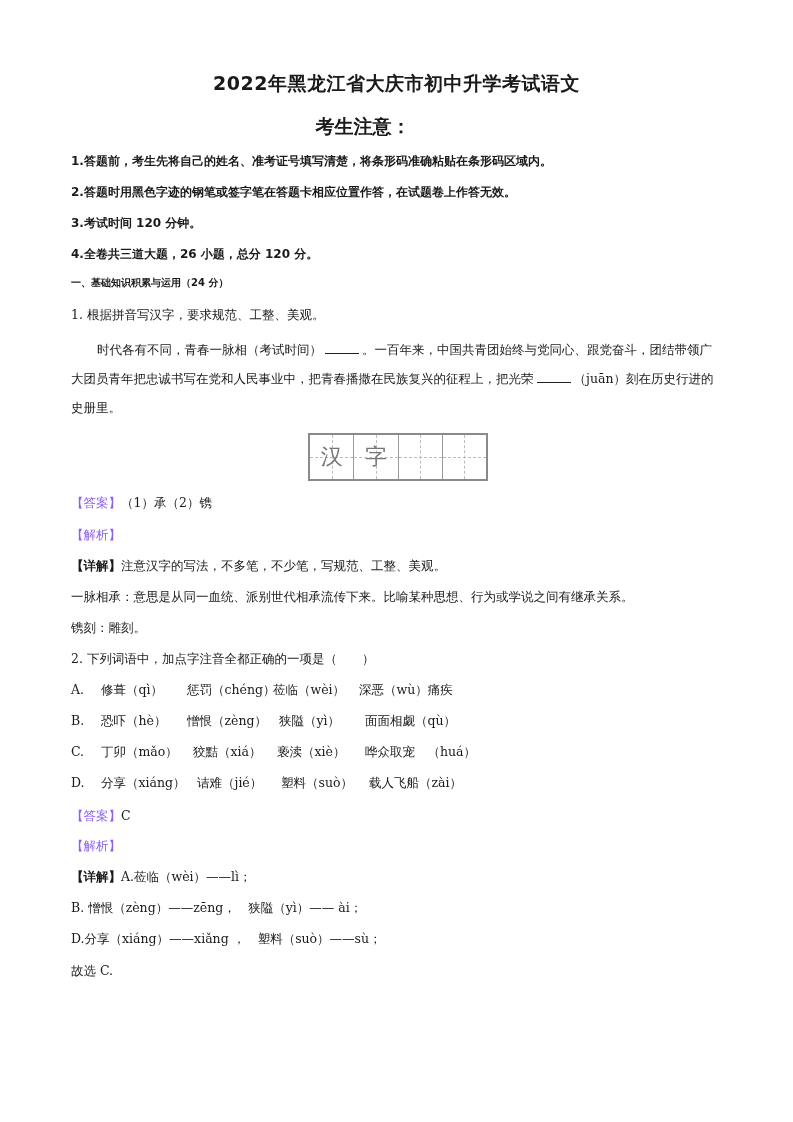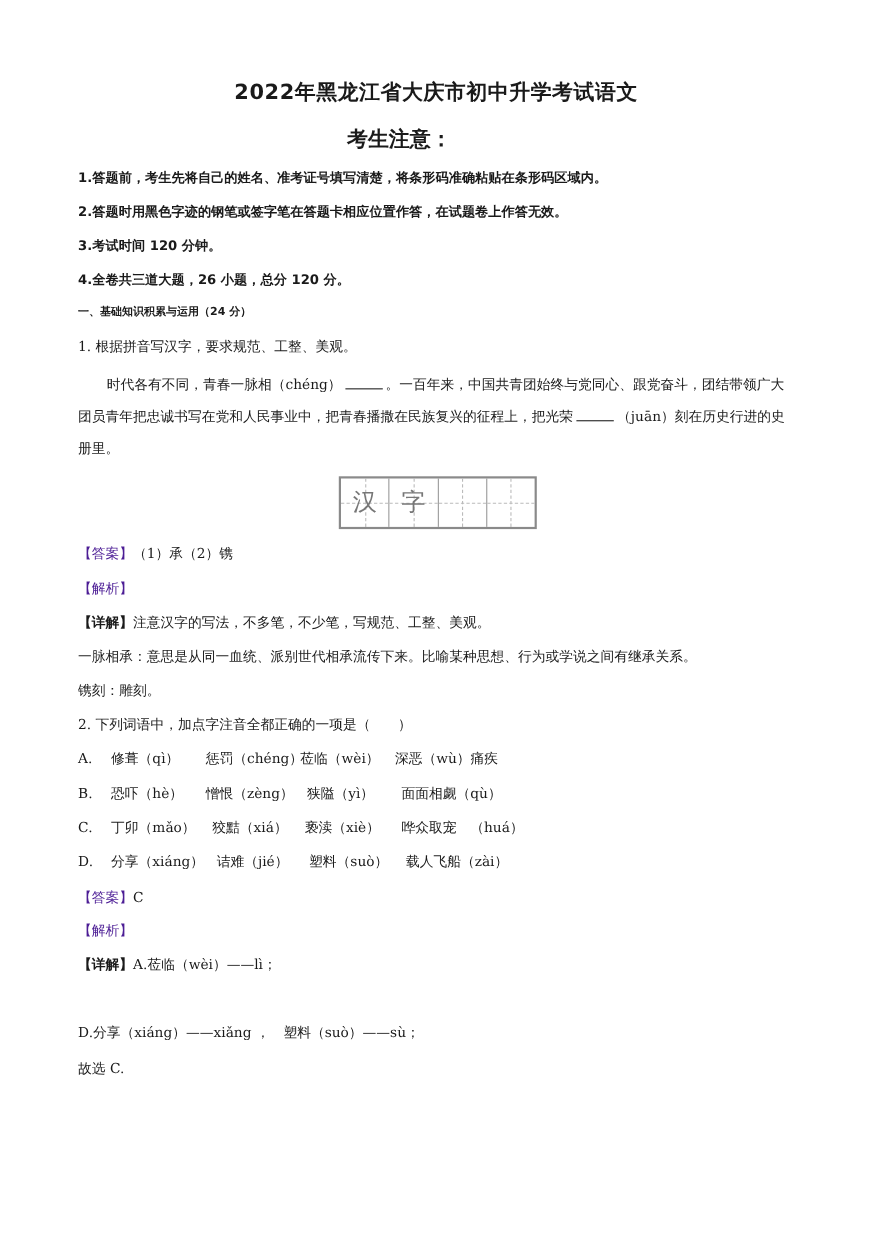--- a/index.html
+++ b/index.html
@@ -9,21 +9,21 @@
   .abs { position: absolute; white-space: nowrap; }
   .title { left: 0; width: 793px; text-align: center; top: 71px; font-size: 19px; font-weight: bold;
            font-family: "DejaVu Sans", "Liberation Sans", sans-serif; letter-spacing: 0.5px; }
   .subtitle { left: 0; width: 726px; text-align: center; top: 114px; font-size: 19px; font-weight: bold;
               font-family: "DejaVu Sans", "Liberation Sans", sans-serif; }
   .notice { left: 71px; font-size: 12px; font-weight: bold; font-family: "DejaVu Sans", "Liberation Sans", sans-serif; }
   .section { left: 71px; font-size: 10px; font-weight: bold; font-family: "DejaVu Sans", "Liberation Sans", sans-serif; }
   .body { left: 71px; font-size: 12.5px; }
   .para { left: 71px; width: 652px; font-size: 12.5px; line-height: 29px; white-space: normal; text-indent: 26px; }
   .blank { display: inline-block; width: 34px; border-bottom: 1px solid #222; height: 12px; vertical-align: baseline; margin: 0 3px; }
-  .tag { color: #4c1d95; }
+  .tag { color: #8b5cf6; }
   .bold-tag { font-weight: bold; }
   .opt span.item { display: inline-block; }
   .grid { position: absolute; left: 308px; top: 433px; width: 176px; height: 44px; border: 2px solid #8a8a8a; display: flex; }
   .cell { flex: 1; border-right: 1px solid #9a9a9a; position: relative; display: flex; align-items: center; justify-content: center;
           font-size: 22px; color: #777; font-family: "DejaVu Serif", serif; }
   .cell:last-child { border-right: none; }
   .cell::before { content: ""; position: absolute; left: 50%; top: 0; bottom: 0; border-left: 1px dashed #bbb; }
   .cell::after { content: ""; position: absolute; top: 50%; left: 0; right: 0; border-top: 1px dashed #bbb; }
   .cell span { position: relative; z-index: 1; }
 </style>
@@ -38,21 +38,21 @@
   <div class="abs notice" style="top:153px">1.答题前，考生先将自己的姓名、准考证号填写清楚，将条形码准确粘贴在条形码区域内。</div>
   <div class="abs notice" style="top:184px">2.答题时用黑色字迹的钢笔或签字笔在答题卡相应位置作答，在试题卷上作答无效。</div>
   <div class="abs notice" style="top:215px">3.考试时间 120 分钟。</div>
   <div class="abs notice" style="top:246px">4.全卷共三道大题，26 小题，总分 120 分。</div>
 
   <div class="abs section" style="top:276px">一、基础知识积累与运用（24 分）</div>
 
   <div class="abs body" style="top:307px">1. 根据拼音写汉字，要求规范、工整、美观。</div>
 
   <div class="abs para" style="top:335px">
-    <span>时代各有不同，青春一脉相（chéng）</span><span class="blank"></span><span>。一百年来，中国共青团始终与党同心、跟党奋斗，团结带领广大团员青年把忠诚书写在党和人民事业中，把青春播撒在民族复兴的征程上，把光荣</span><span class="blank"></span><span>（juān）刻在历史行进的史册里。</span>
+    <span>时代各有不同，青春一脉相（考试时间）</span><span class="blank"></span><span>。一百年来，中国共青团始终与党同心、跟党奋斗，团结带领广大团员青年把忠诚书写在党和人民事业中，把青春播撒在民族复兴的征程上，把光荣</span><span class="blank"></span><span>（juān）刻在历史行进的史册里。</span>
   </div>
 
   <div class="grid">
     <div class="cell">
         <span>汉</span>
       </div>
     <div class="cell">
         <span>字</span>
       </div>
     <div class="cell">
@@ -92,17 +92,18 @@
 
   <div class="abs body" style="top:808px">
     <span class="tag">【答案】</span><span>C</span>
   </div>
   <div class="abs body" style="top:838px">
     <span class="tag">【解析】</span>
   </div>
   <div class="abs body" style="top:869px">
     <span class="bold-tag">【详解】</span><span>A.莅临（wèi）——lì；</span>
   </div>
+  <div class="abs body" style="top:900px">B. 憎恨（zèng）——zēng，　狭隘（yì）—— ài；</div>
   <div class="abs body" style="top:931px">D.分享（xiáng）——xiǎng ，　塑料（suò）——sù；</div>
   <div class="abs body" style="top:963px">故选 C.</div>
 
 
 </div>
 
 </body></html>

